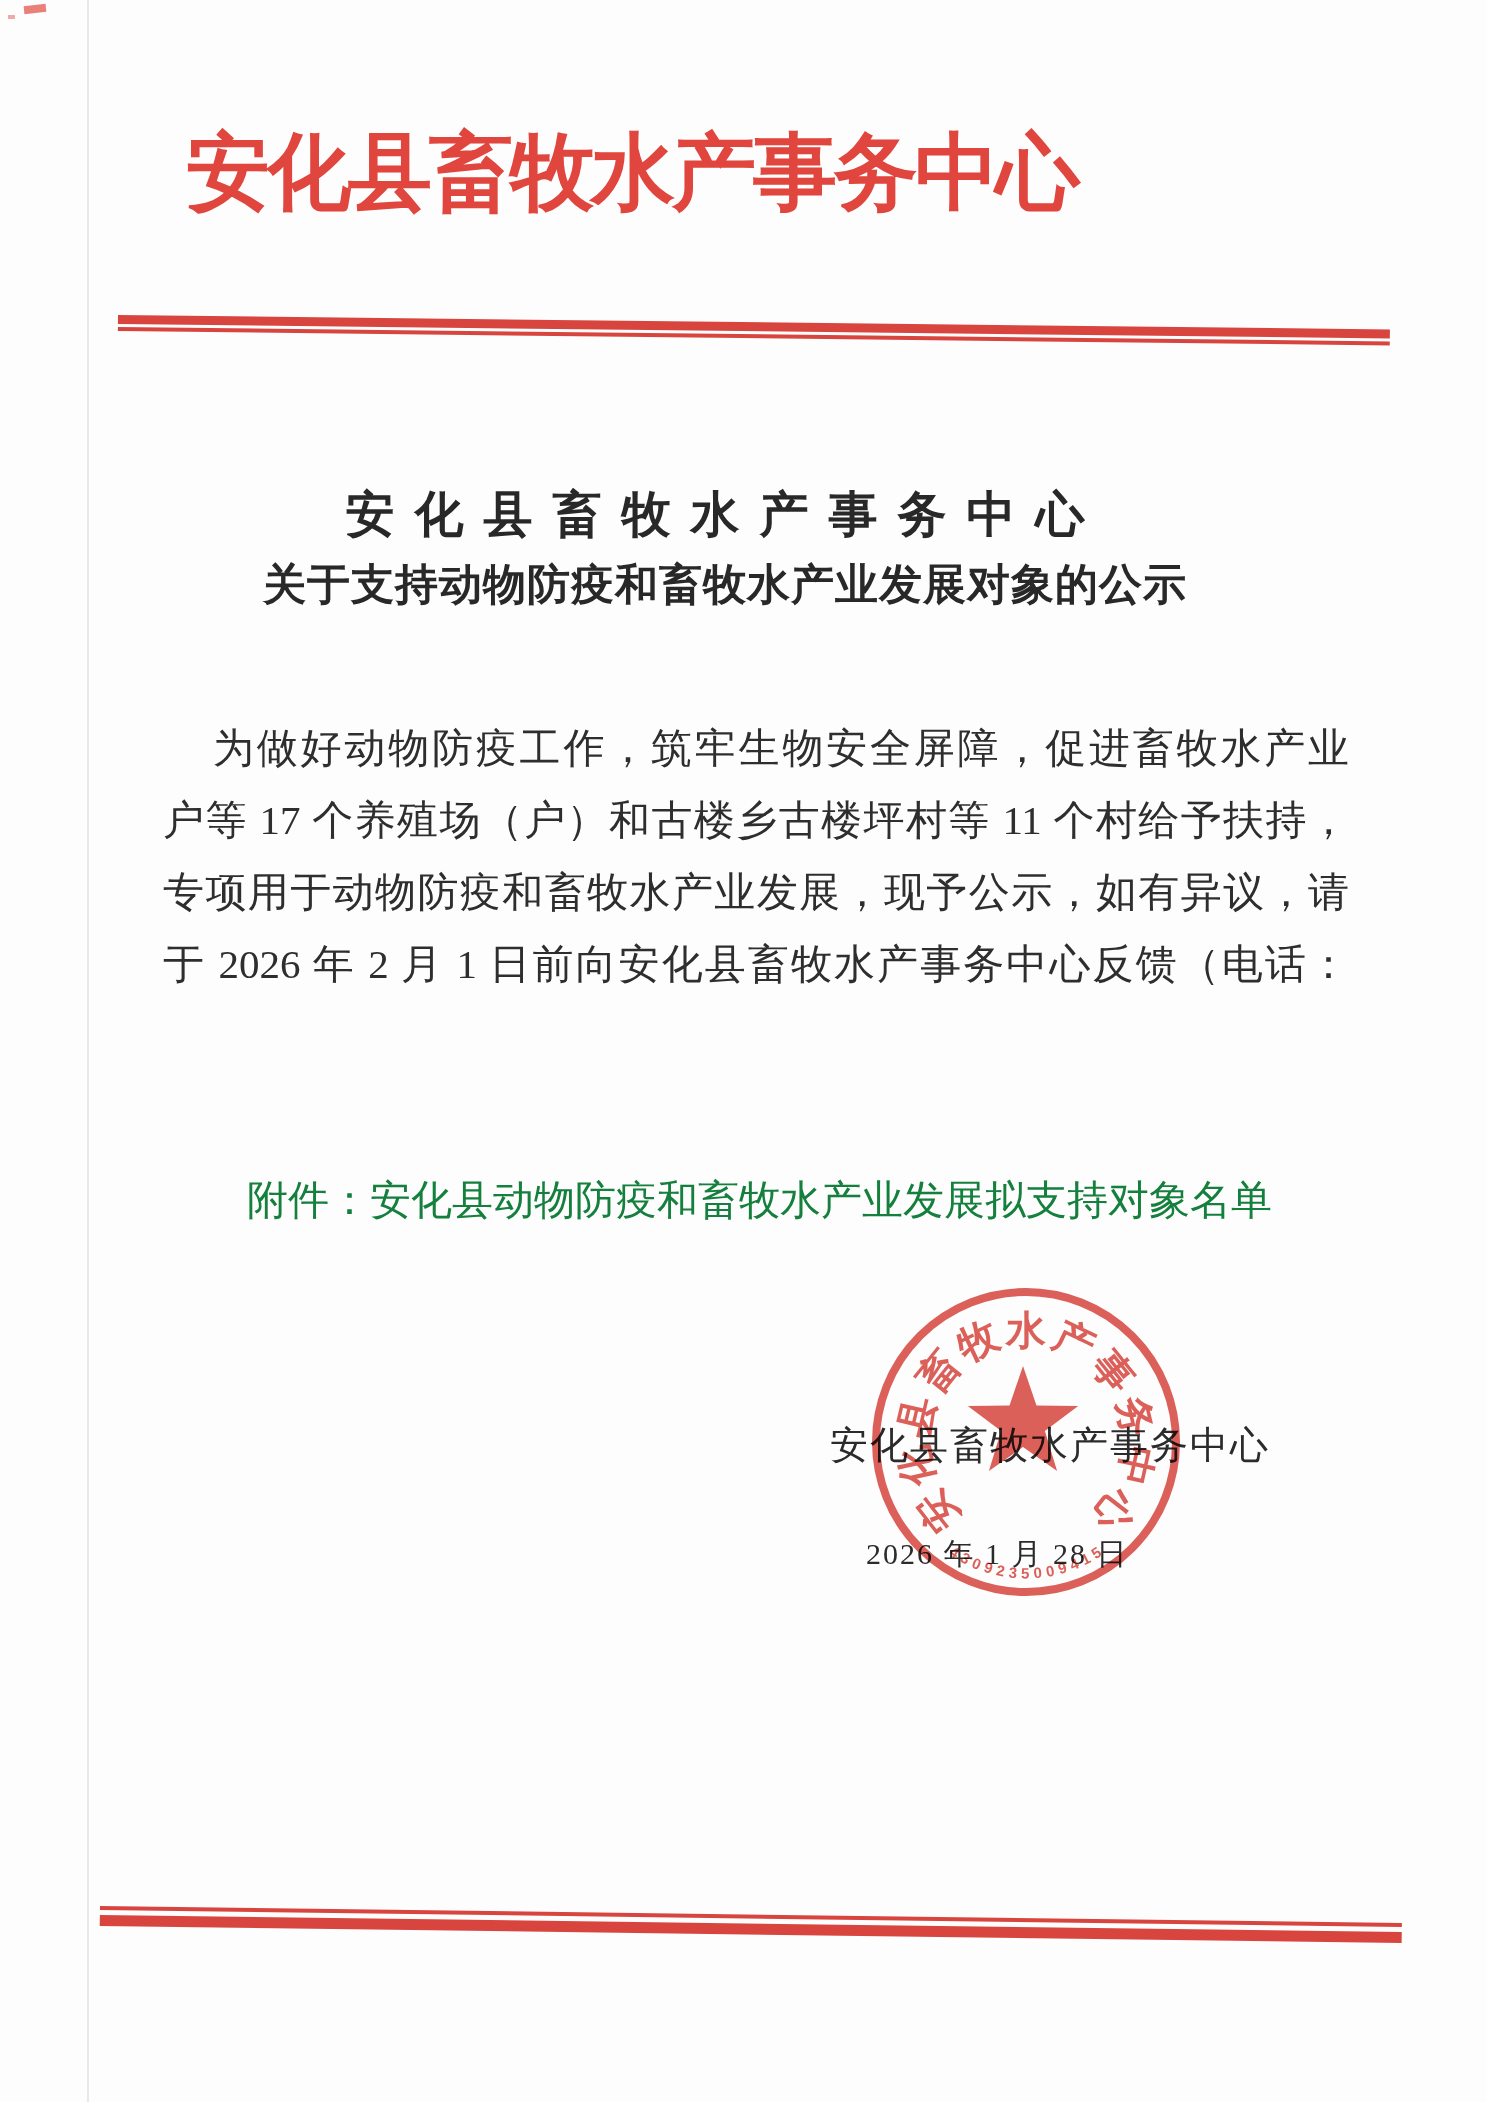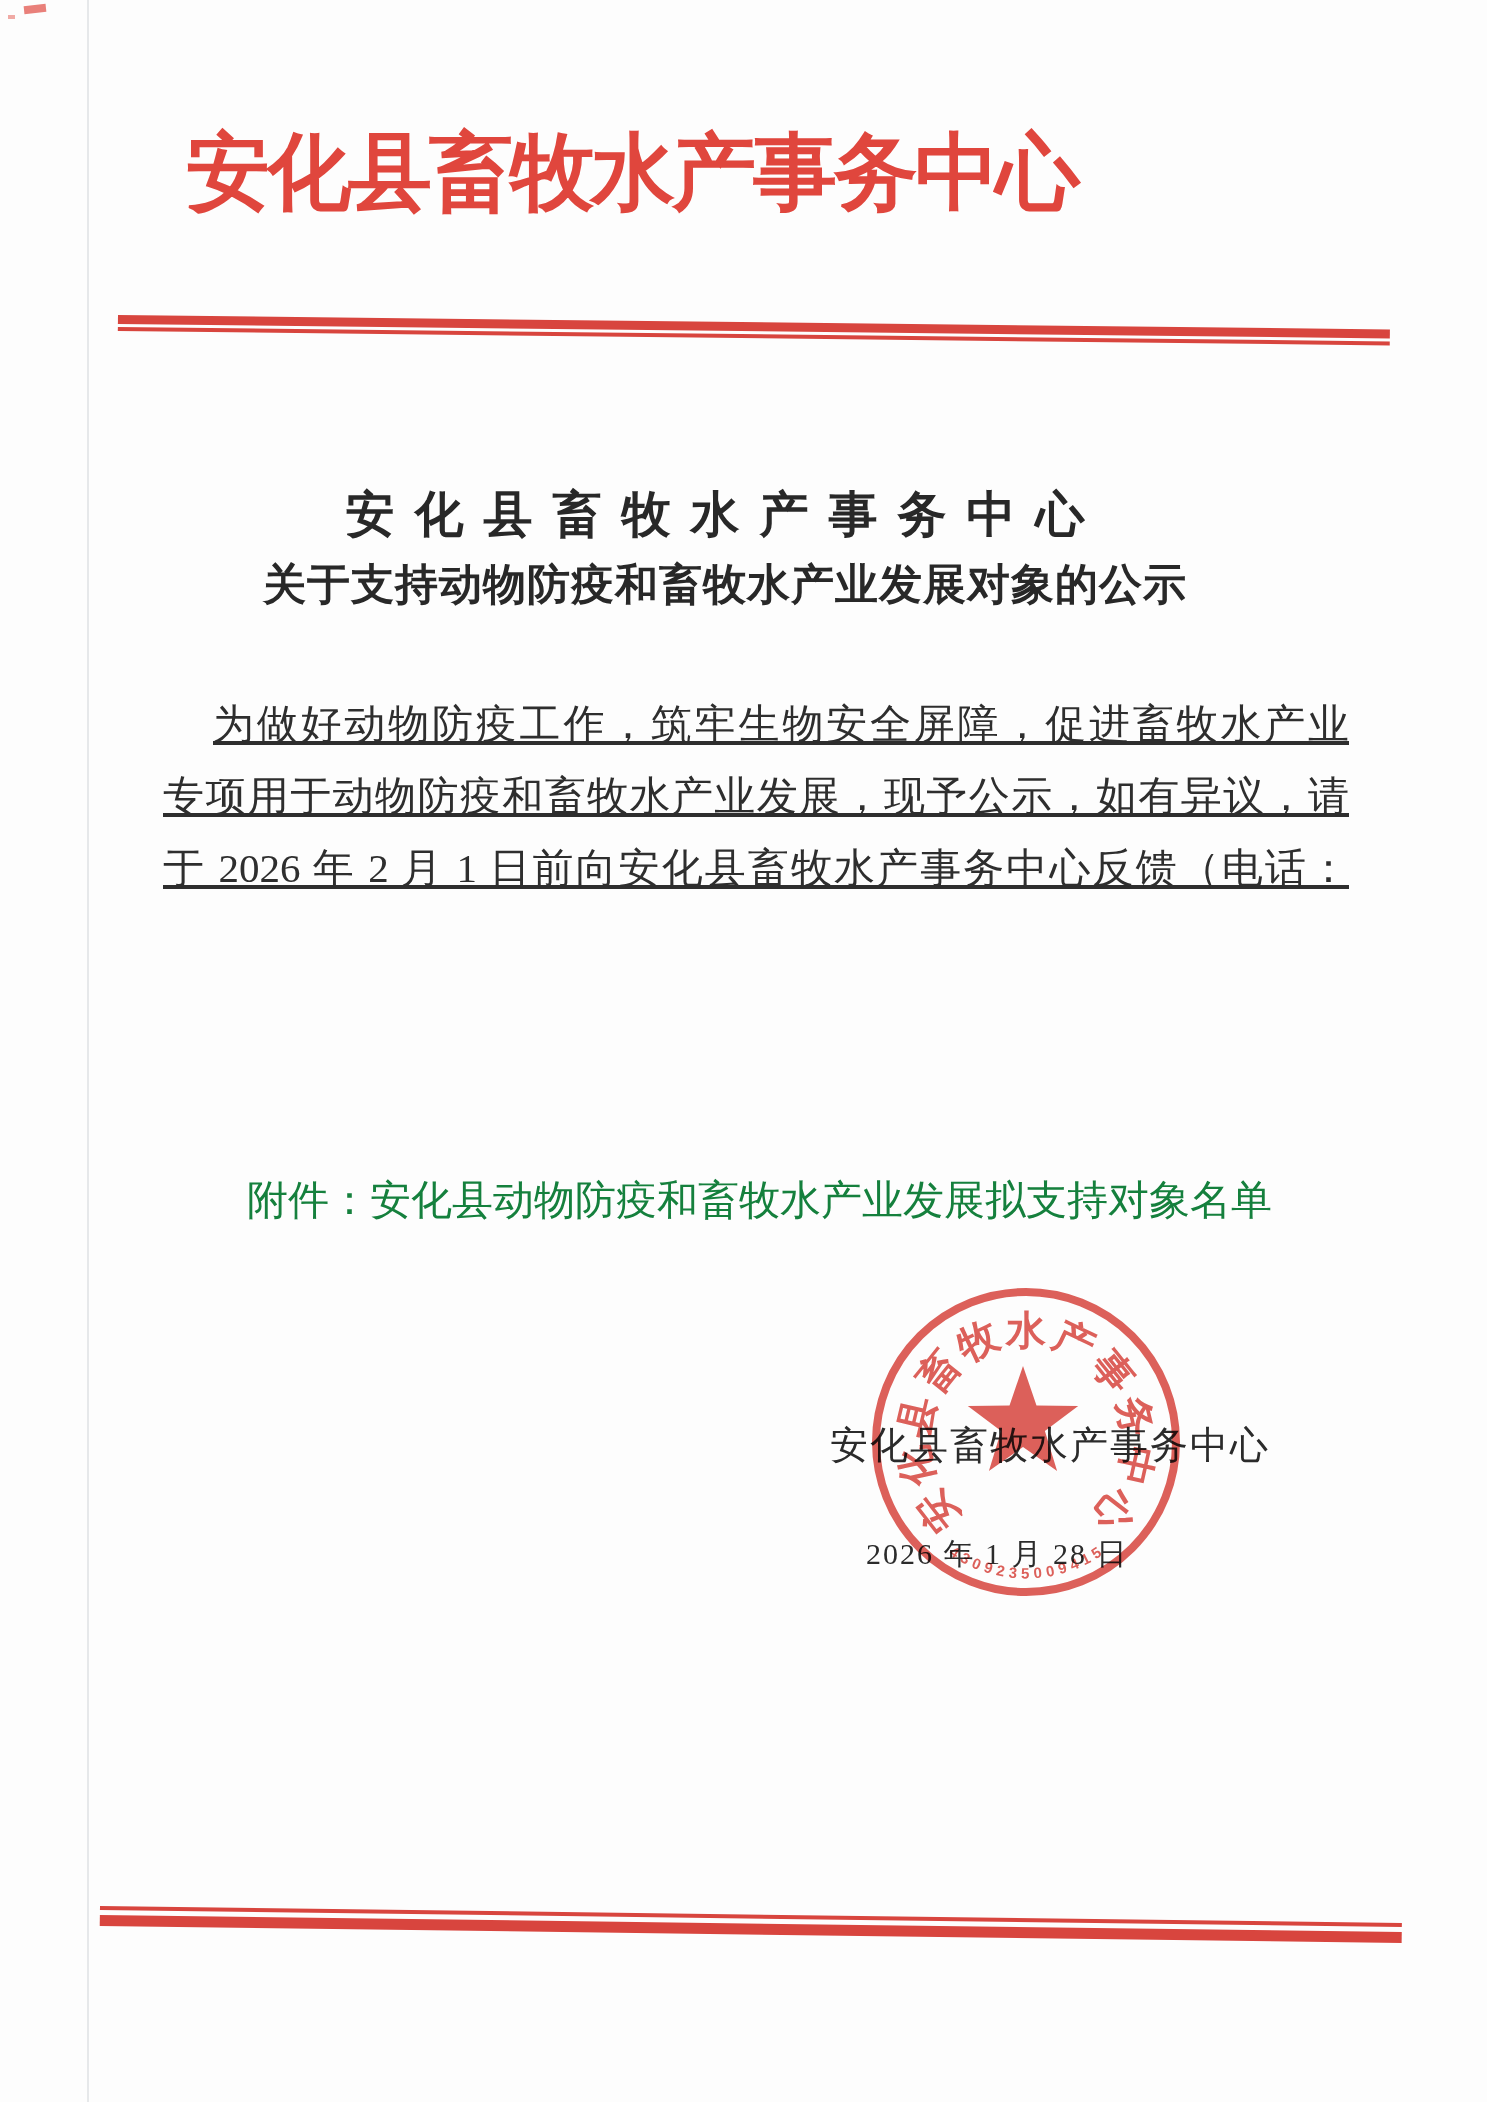--- a/index.html
+++ b/index.html
@@ -28,21 +28,21 @@
   .rule-bottom{position:absolute;left:100px;top:1906px;width:1302px;transform:rotate(.75deg);transform-origin:0 0;}
   .rule-bottom .thin{height:4px;background:#d8453e;}
   .rule-bottom .thick{height:11px;background:#d8453e;margin-top:5px;}
 
   
   .doc-title{position:absolute;left:110px;top:480px;width:1230px;text-align:center;color:#282828;font-weight:bold;}
   .doc-title .l1{font-size:49px;line-height:70px;letter-spacing:20px;white-space:nowrap;}
   .doc-title .l2{font-size:43px;line-height:70px;letter-spacing:1px;white-space:nowrap;}
 
   
-  .body-block{position:absolute;left:163px;top:688px;width:1186px;color:#2e2e2e;font-size:41px;text-decoration:underline;}
+  .body-block{position:absolute;left:163px;top:712px;width:1186px;color:#2e2e2e;font-size:41px;}
   .body-line{height:72px;line-height:72px;text-align:justify;text-align-last:justify;}
   .body-line.first{text-indent:50px;}
   .body-line.last{text-align-last:left;}
 
   .attachment{position:absolute;left:163px;top:1164px;font-size:41px;line-height:72px;color:#15803d;padding-left:84px;white-space:nowrap;}
 
   
   .signature-name{position:absolute;left:830px;top:1420px;font-size:38px;color:#2b2b2b;z-index:2;white-space:nowrap;letter-spacing:2px;}
   .signature-date{position:absolute;left:866px;top:1534px;font-size:30px;color:#2b2b2b;z-index:2;white-space:nowrap;letter-spacing:2px;}
 
@@ -68,20 +68,21 @@
   <div class="thin"></div>
 </div>
 
 <div class="doc-title">
   <div class="l1">安化县畜牧水产事务中心</div>
   <div class="l2">关于支持动物防疫和畜牧水产业发展对象的公示</div>
 </div>
 
 <div class="body-block">
   <div class="body-line first">为做好动物防疫工作，筑牢生物安全屏障，促进畜牧水产业</div>
+  <div class="body-line">户等 17 个养殖场（户）和古楼乡古楼坪村等 11 个村给予扶持，</div>
   <div class="body-line">专项用于动物防疫和畜牧水产业发展，现予公示，如有异议，请</div>
   <div class="body-line">于 2026 年 2 月 1 日前向安化县畜牧水产事务中心反馈（电话：</div>
 </div>
 
 <div class="attachment">附件：安化县动物防疫和畜牧水产业发展拟支持对象名单</div>
 
 <div class="signature-name">安化县畜牧水产事务中心</div>
 <div class="signature-date">2026 年 1 月 28 日</div>
 
 <div class="seal">

